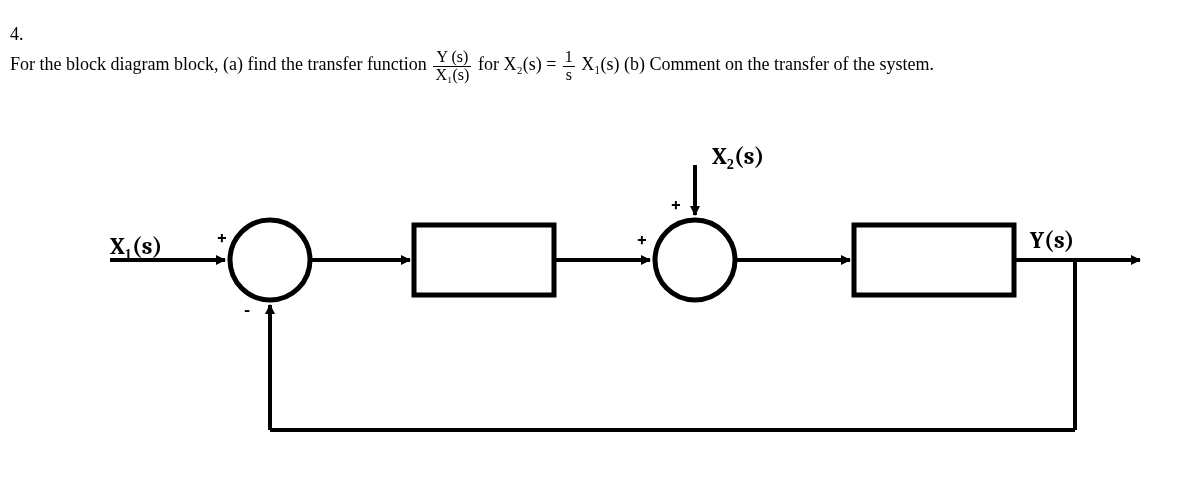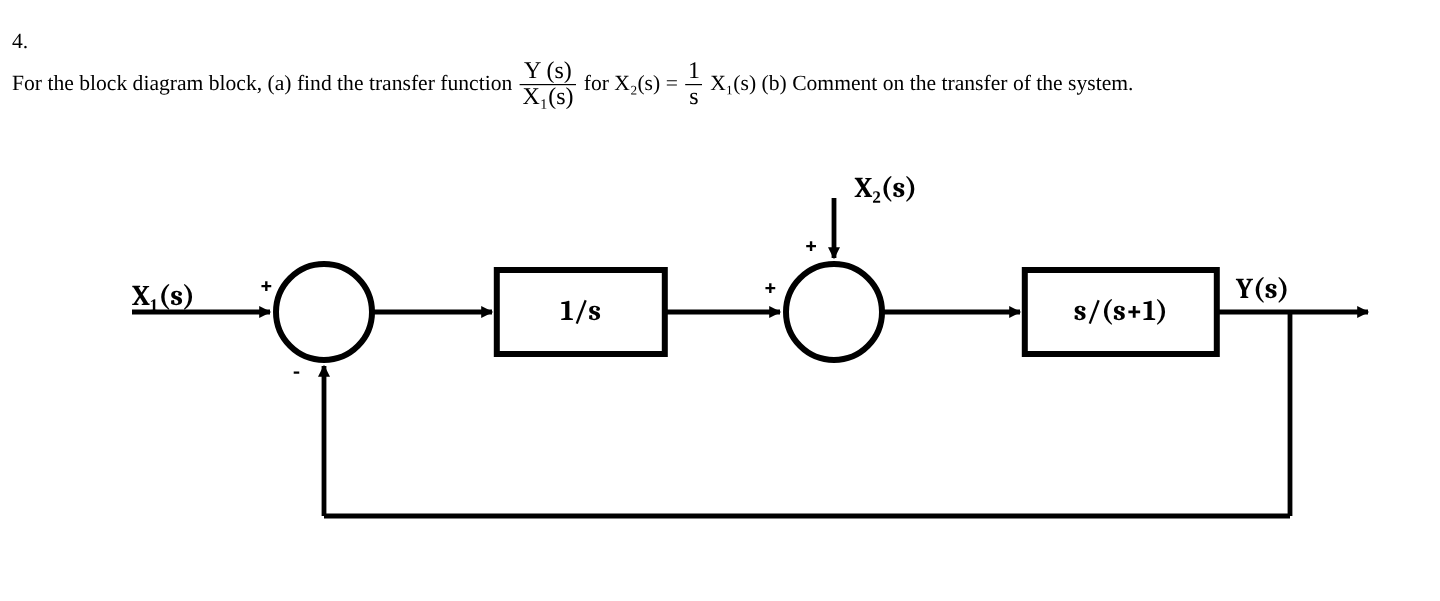--- a/index.html
+++ b/index.html
@@ -25,21 +25,21 @@
     }
     .q-body {
       display: inline-block;
       width: 1150px;
       vertical-align: top;
     }
     .frac {
       display: inline-block;
       vertical-align: middle;
       text-align: center;
-      font-size: 20px;
+      font-size: 16px;
       line-height: 1.05;
       margin: 0 2px;
     }
     .frac .num { display: block; border-bottom: 1px solid #000; padding: 0 2px; }
     .frac .den { display: block; padding: 0 2px; }
 
     .diagram {
       position: absolute;
       top: 130px;
       left: 0;
@@ -123,23 +123,21 @@
     <line x1="1075" y1="130" x2="1075" y2="300" stroke="#000" stroke-width="4"></line>
     <line x1="1075" y1="300" x2="270" y2="300" stroke="#000" stroke-width="4"></line>
     <line x1="270" y1="300" x2="270" y2="175" stroke="#000" stroke-width="4" marker-end="url(#arrow)"></line>
   </svg>
 
   <div class="lbl" style="left:110px; top:102px;">X₁(s)</div>
 
   <div class="sign" style="left:216px; top:96px;">+</div>
   <div class="sign" style="left:244px; top:168px;">-</div>
 
-  <div class="block-lbl" style="left:414px; top:115px; width:140px;">1/s</div>
 
   <div class="sign" style="left:636px; top:98px;">+</div>
   <div class="sign" style="left:670px; top:63px;">+</div>
 
   <div class="lbl" style="left:712px; top:12px;">X₂(s)</div>
 
-  <div class="block-lbl" style="left:854px; top:115px; width:160px;">s/(s+1)</div>
 
   <div class="lbl" style="left:1030px; top:96px;">Y(s)</div>
 </div>
 
 </body></html>

